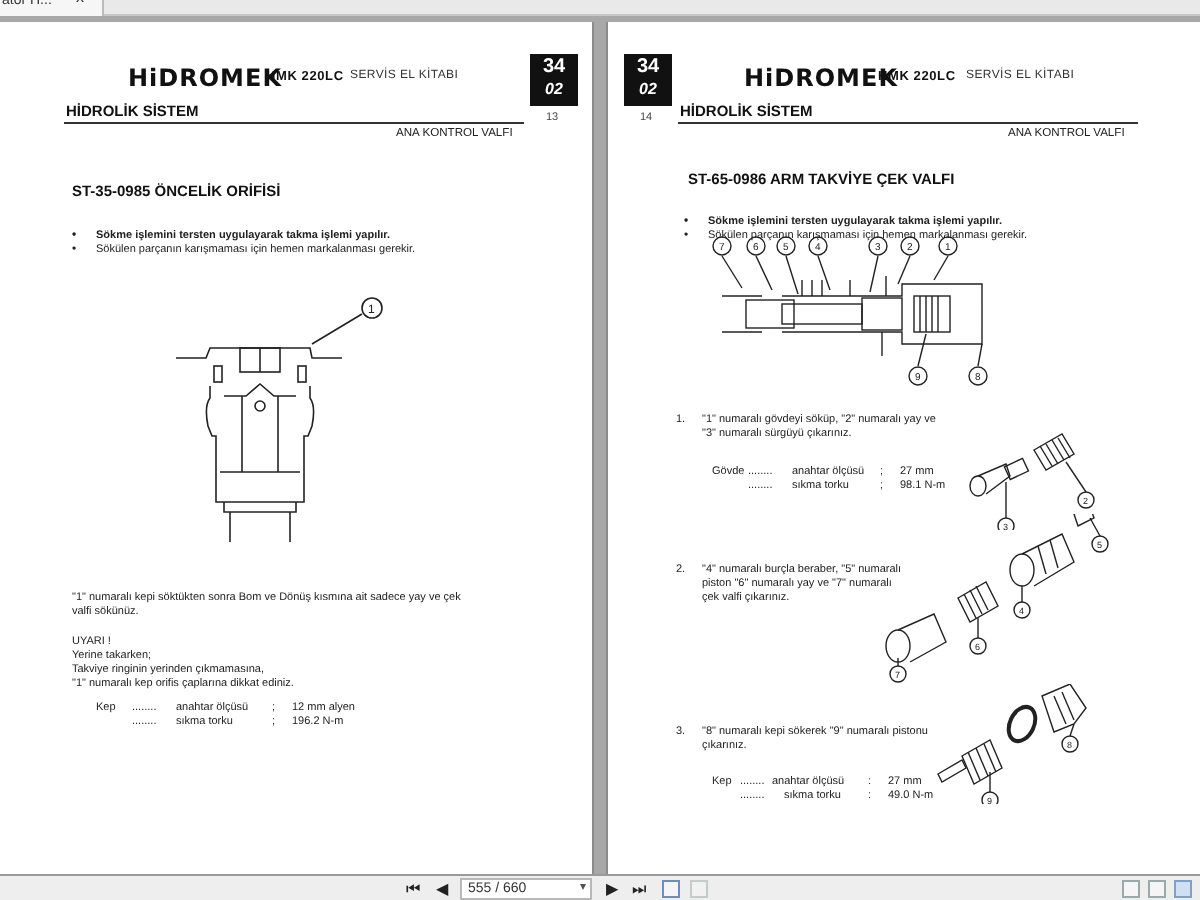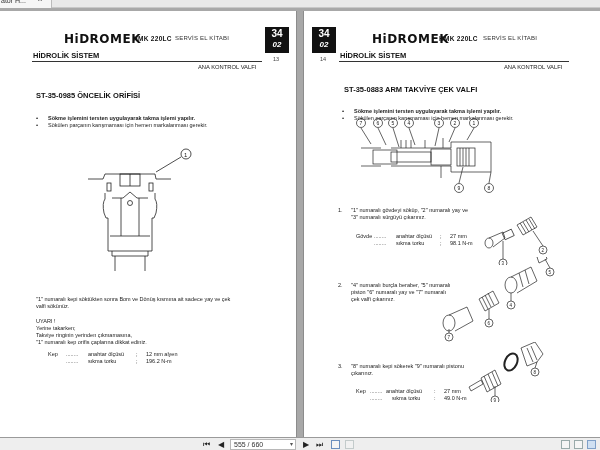--- a/index.html
+++ b/index.html
@@ -130,21 +130,21 @@
       <span class="b2">02</span>
     </div>
     <div class="pnum" style="left:16px;">14</div>
     <div class="hdr-brand" style="left:68px;">HiDROMEK</div>
     <div class="hdr-model" style="left:135px;">HMK 220LC</div>
     <div class="hdr-manual" style="left:179px;">SERVİS EL KİTABI</div>
     <div class="sec-title" style="left:36px;">HİDROLİK SİSTEM</div>
     <div class="rule" style="left:35px; width:230px;"></div>
     <div class="subsec" style="left:200px;">ANA KONTROL VALFI</div>
 
-    <div class="st-title" style="left:40px; top:74px;">ST-35-0883 ARM TAKVİYE ÇEK VALFI</div>
+    <div class="st-title" style="left:40px; top:74px;">ST-65-0986 ARM TAKVİYE ÇEK VALFI</div>
     <ul class="bullets" style="left:36px; top:97px;">
       <li class="bold">Sökme işlemini tersten uygulayarak takma işlemi yapılır.</li>
       <li>Sökülen parçanın karışmaması için hemen markalanması gerekir.</li>
     </ul>
 
     <svg width="180" height="85" viewBox="0 0 180 85" style="left:27px; top:101px;">
       <g fill="none" stroke="#222" stroke-width="0.7">
         <circle cx="30" cy="11" r="4.5"></circle>
           <circle cx="47" cy="11" r="4.5"></circle>
           <circle cx="62" cy="11" r="4.5"></circle>

